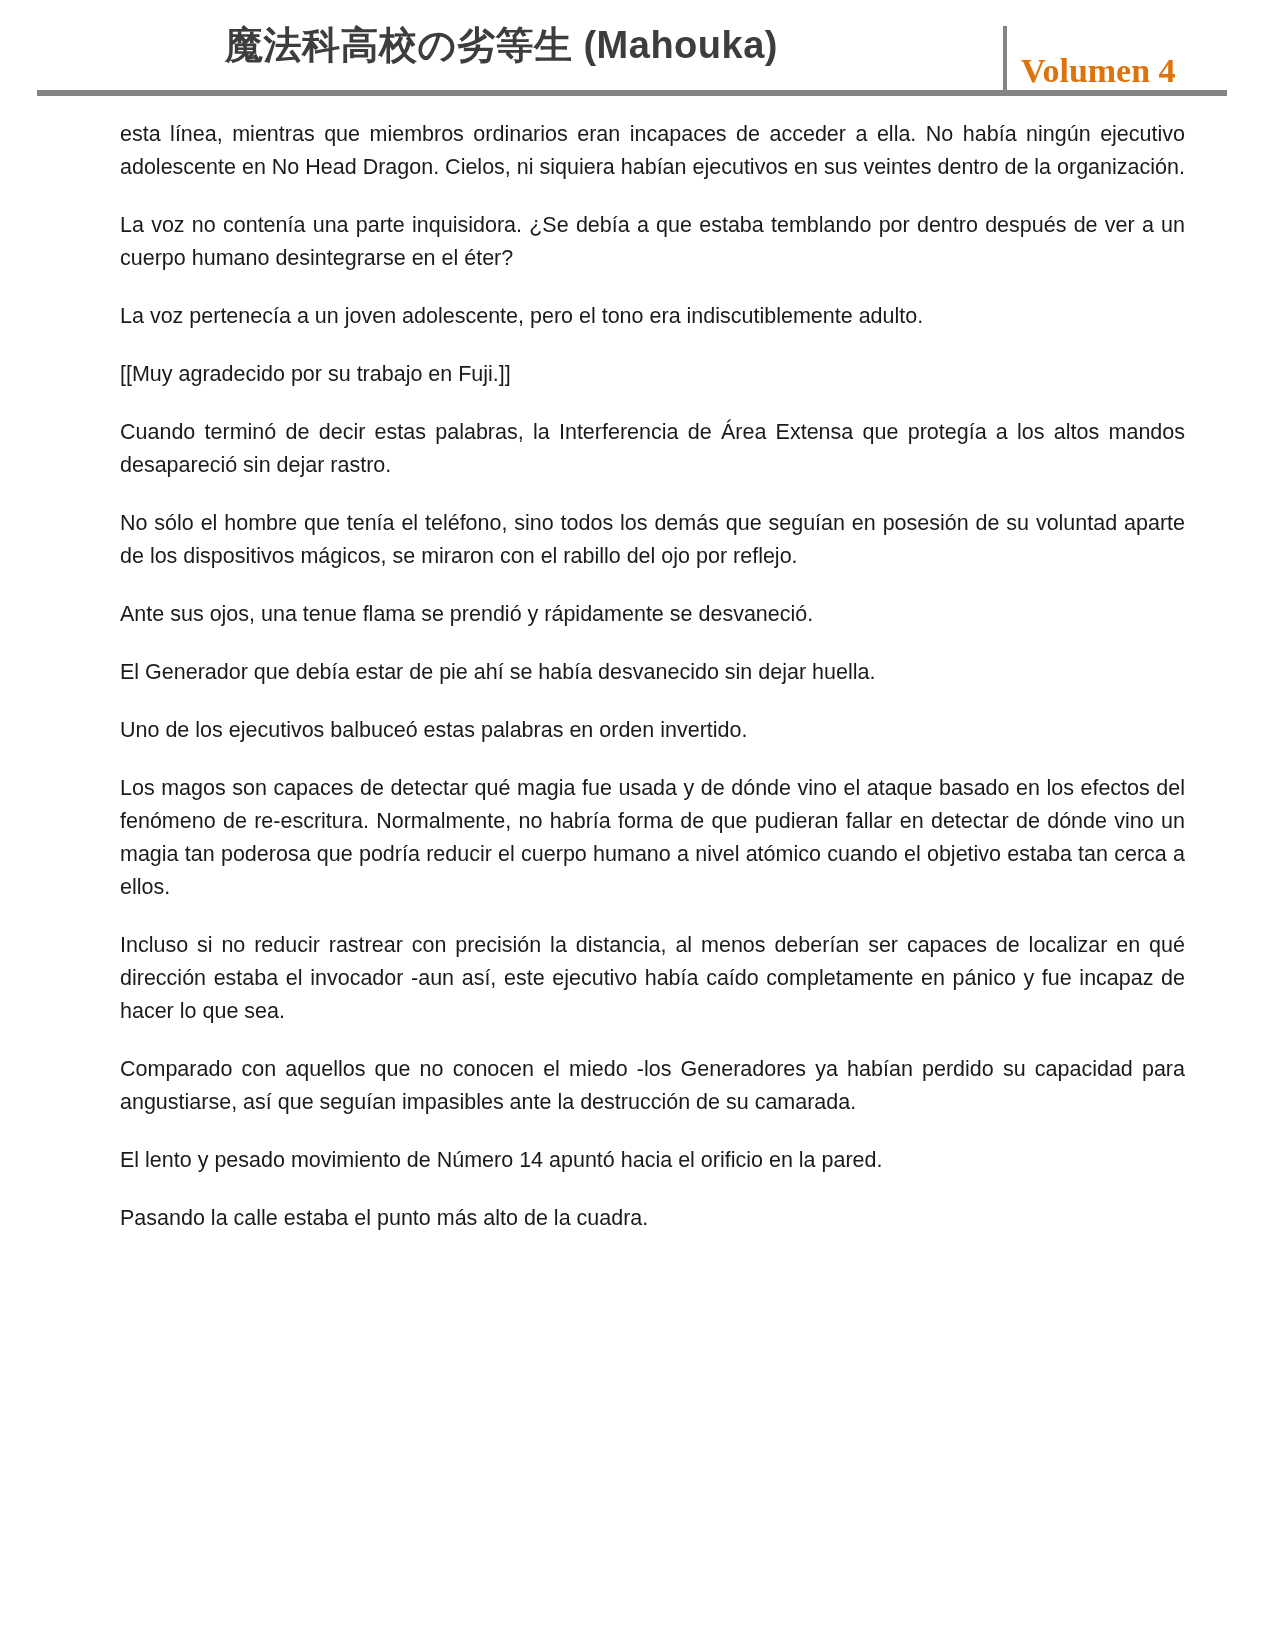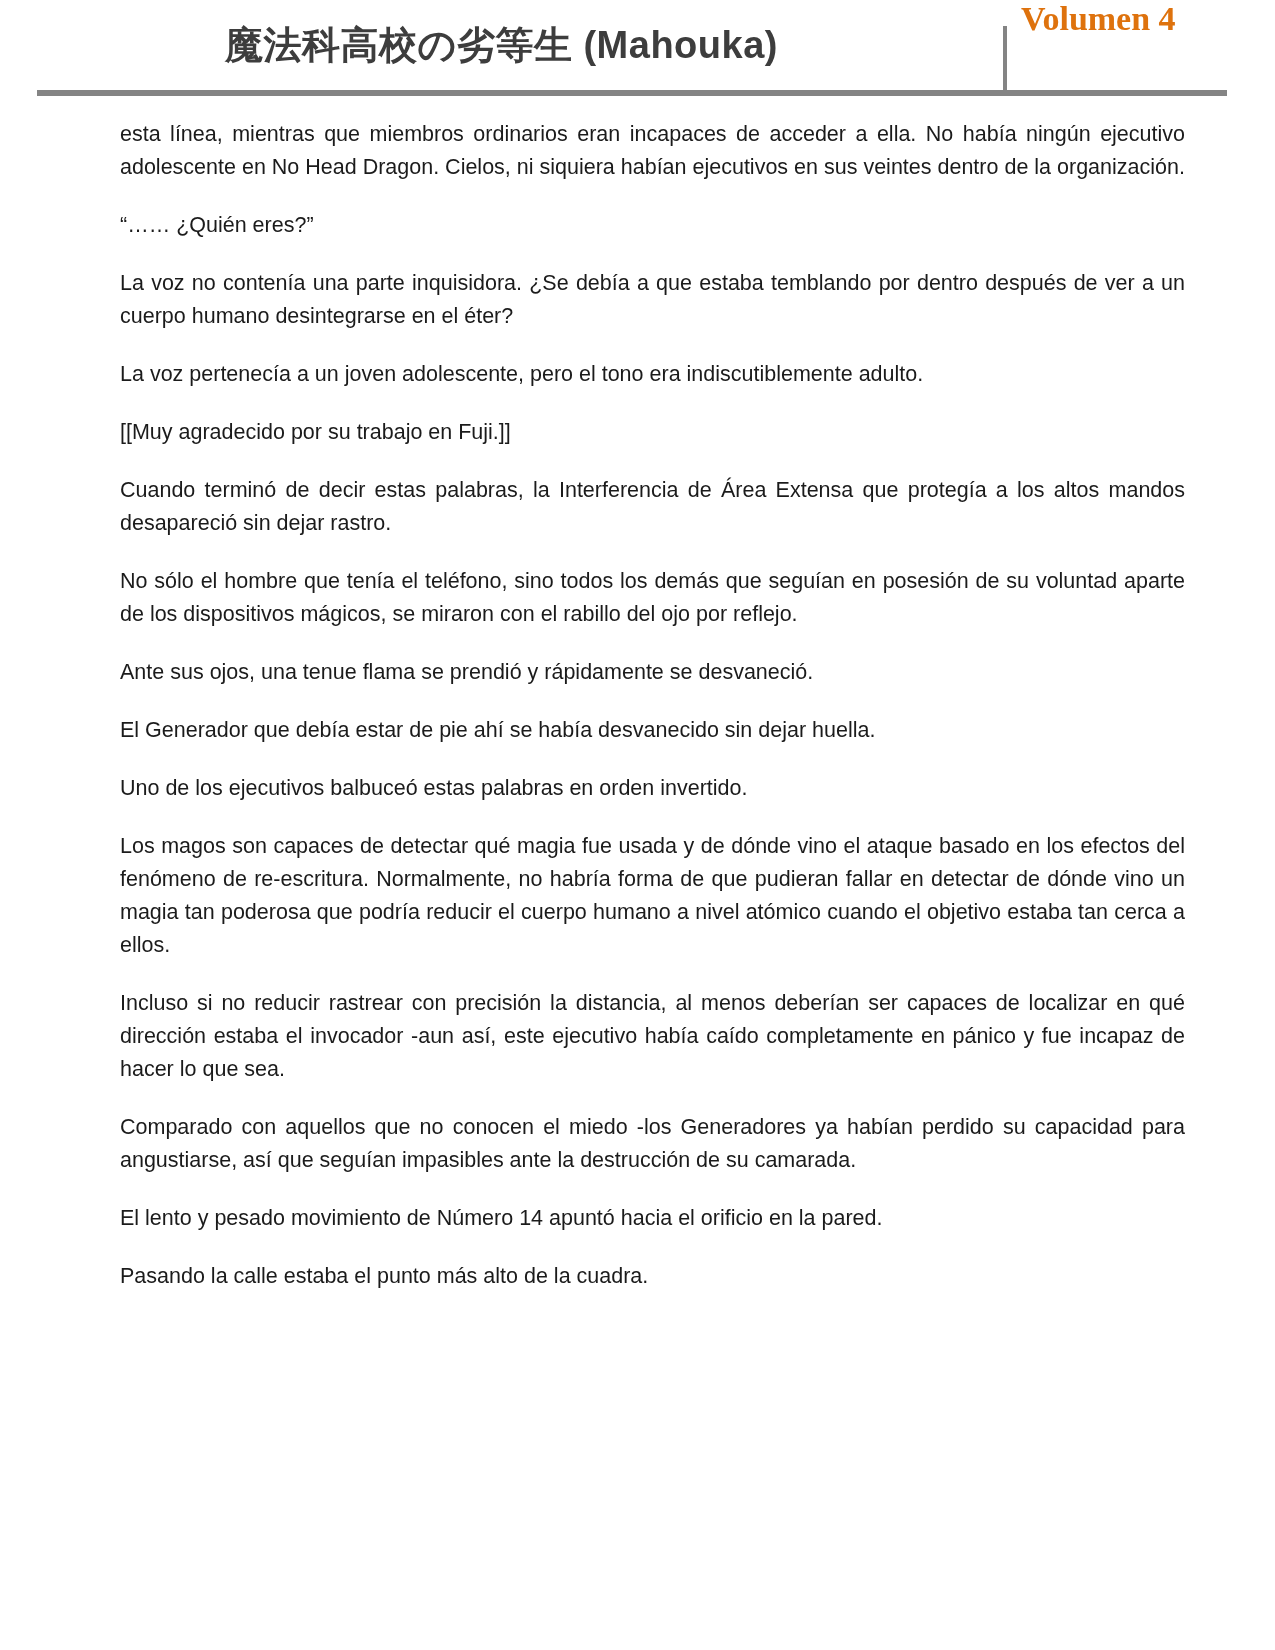--- a/index.html
+++ b/index.html
@@ -36,21 +36,21 @@
   }
   .header-vdivider {
     width: 4px;
     height: 64px;
     align-self: flex-end;
     background: #848484;
   }
   .header-right {
     width: 268px;
     display: flex;
-    align-items: flex-start;
+    align-items: flex-end;
     padding-left: 14px;
     box-sizing: border-box;
     border-radius: 15px;
   }
   .volume-label {
     font-family: "Liberation Serif", serif;
     font-size: 34px;
     font-weight: bold;
     color: #de720d;
     white-space: nowrap;
@@ -97,21 +97,20 @@
     <div class="header-vdivider"></div>
     <div class="header-right">
       <span class="volume-label">Volumen 4</span>
     </div>
   </header>
 
   <div class="header-rule"></div>
 
   <main class="content">
       <p>esta línea, mientras que miembros ordinarios eran incapaces de acceder a ella. No había ningún ejecutivo adolescente en No Head Dragon. Cielos, ni siquiera habían ejecutivos en sus veintes dentro de la organización.</p>
-      <p>“…… ¿Quién eres?”</p>
       <p>La voz no contenía una parte inquisidora. ¿Se debía a que estaba temblando por dentro después de ver a un cuerpo humano desintegrarse en el éter?</p>
       <p>La voz pertenecía a un joven adolescente, pero el tono era indiscutiblemente adulto.</p>
       <p>[[Muy agradecido por su trabajo en Fuji.]]</p>
       <p>Cuando terminó de decir estas palabras, la Interferencia de Área Extensa que protegía a los altos mandos desapareció sin dejar rastro.</p>
       <p>No sólo el hombre que tenía el teléfono, sino todos los demás que seguían en posesión de su voluntad aparte de los dispositivos mágicos, se miraron con el rabillo del ojo por reflejo.</p>
       <p>Ante sus ojos, una tenue flama se prendió y rápidamente se desvaneció.</p>
       <p>El Generador que debía estar de pie ahí se había desvanecido sin dejar huella.</p>
       <p>Uno de los ejecutivos balbuceó estas palabras en orden invertido.</p>
       <p>Los magos son capaces de detectar qué magia fue usada y de dónde vino el ataque basado en los efectos del fenómeno de re-escritura. Normalmente, no habría forma de que pudieran fallar en detectar de dónde vino un magia tan poderosa que podría reducir el cuerpo humano a nivel atómico cuando el objetivo estaba tan cerca a ellos.</p>
       <p>Incluso si no reducir rastrear con precisión la distancia, al menos deberían ser capaces de localizar en qué dirección estaba el invocador -aun así, este ejecutivo había caído completamente en pánico y fue incapaz de hacer lo que sea.</p>

